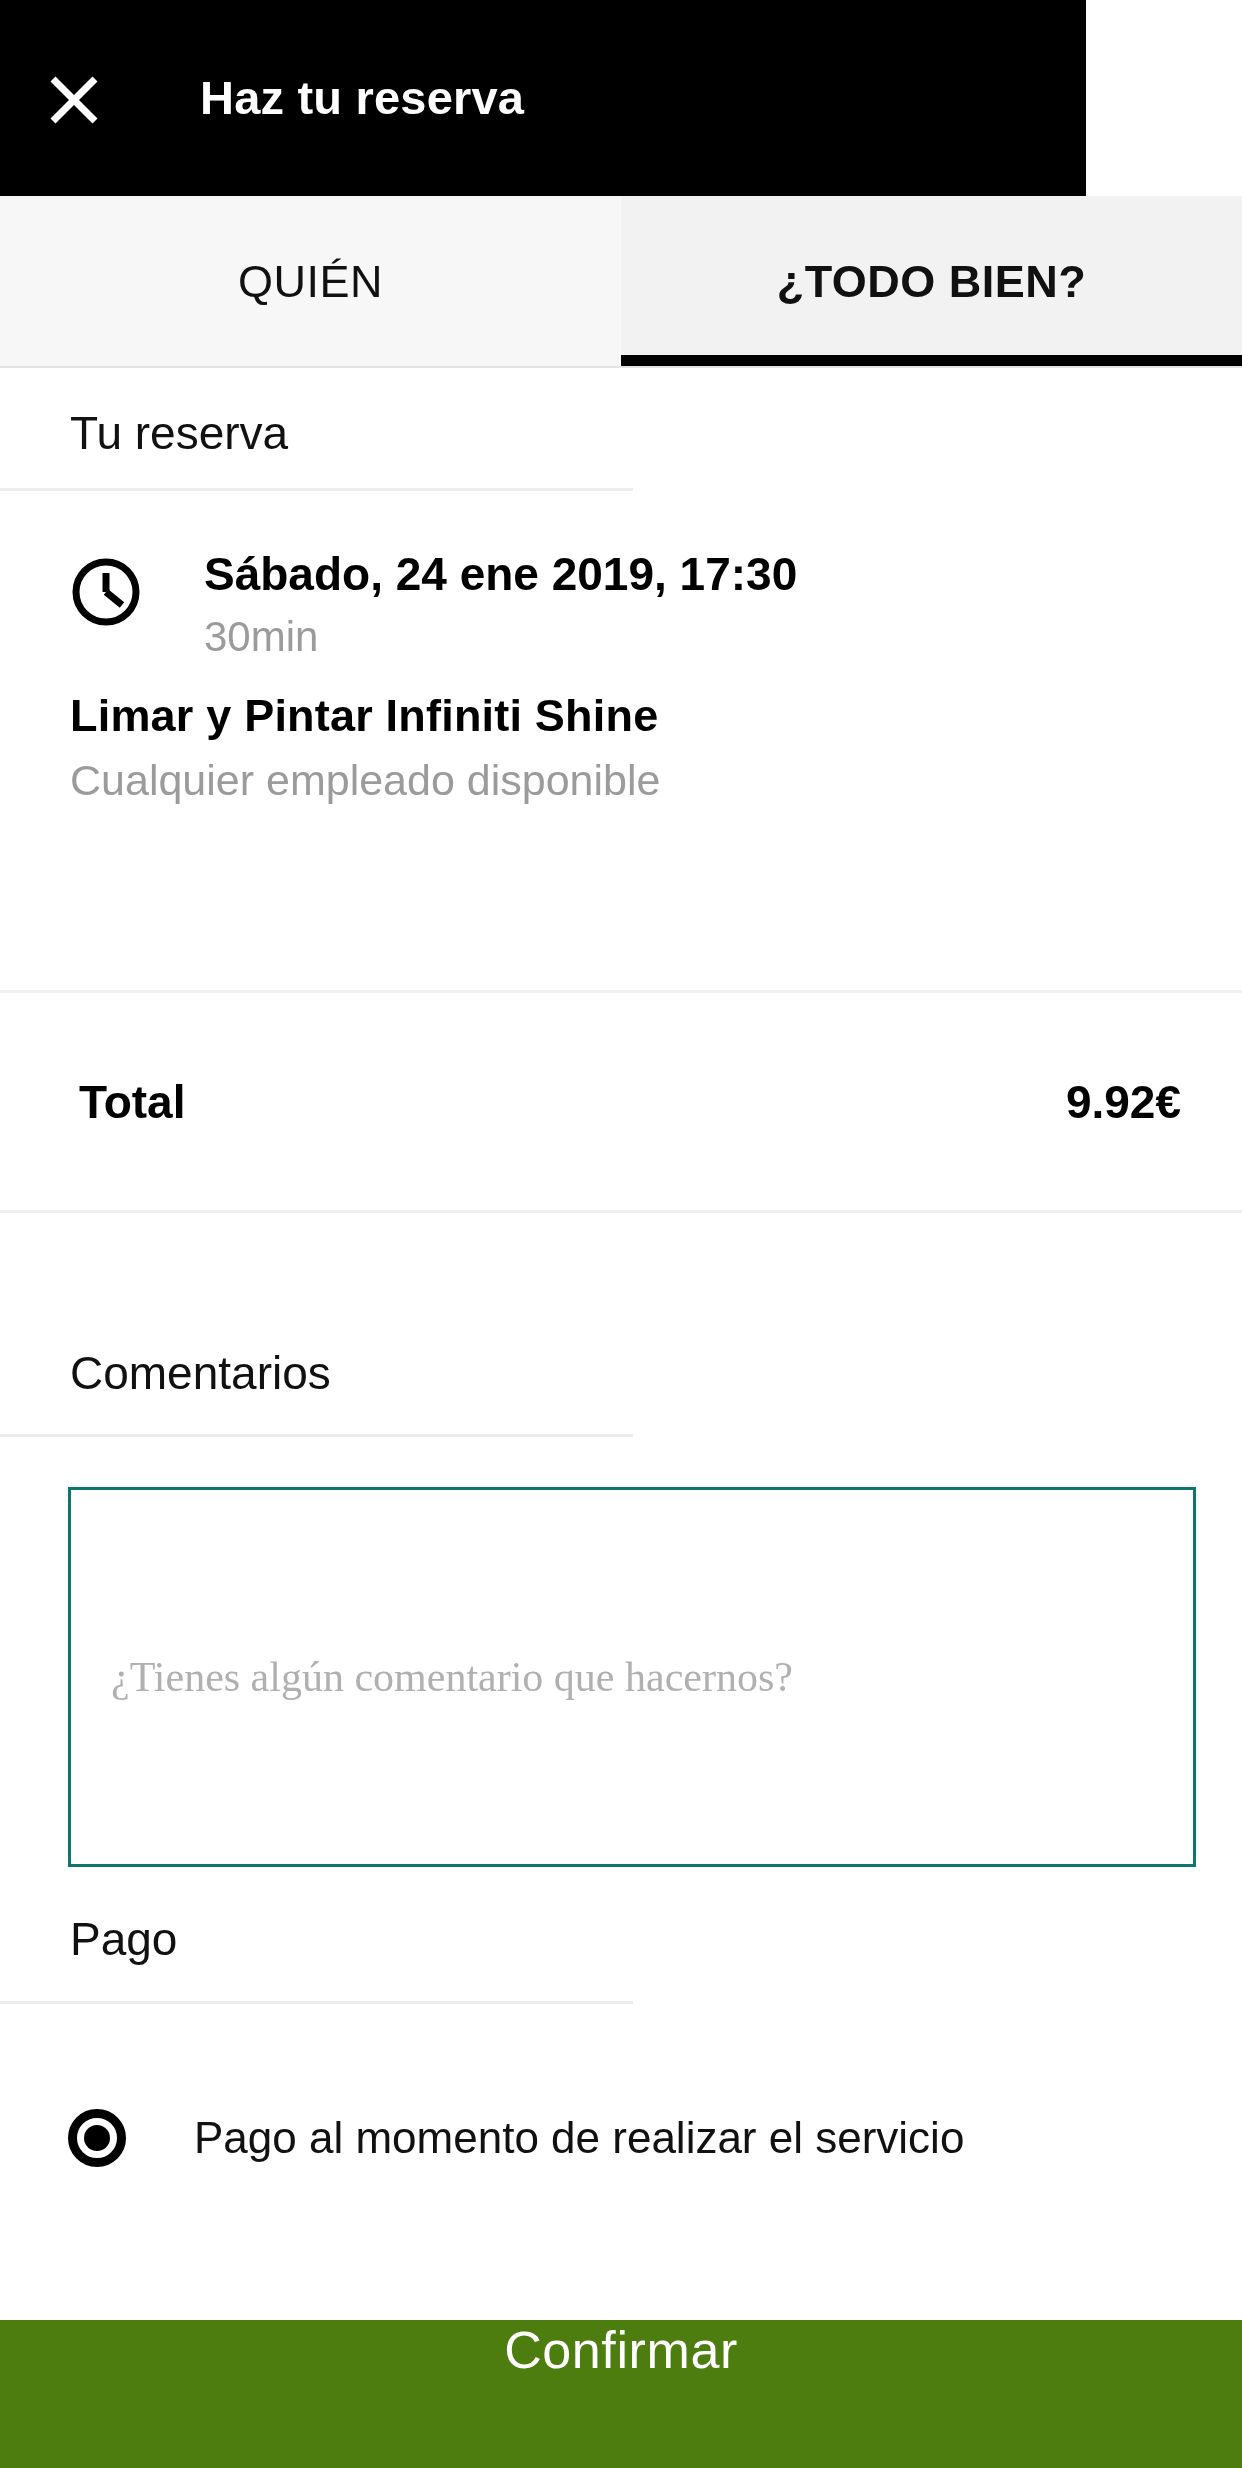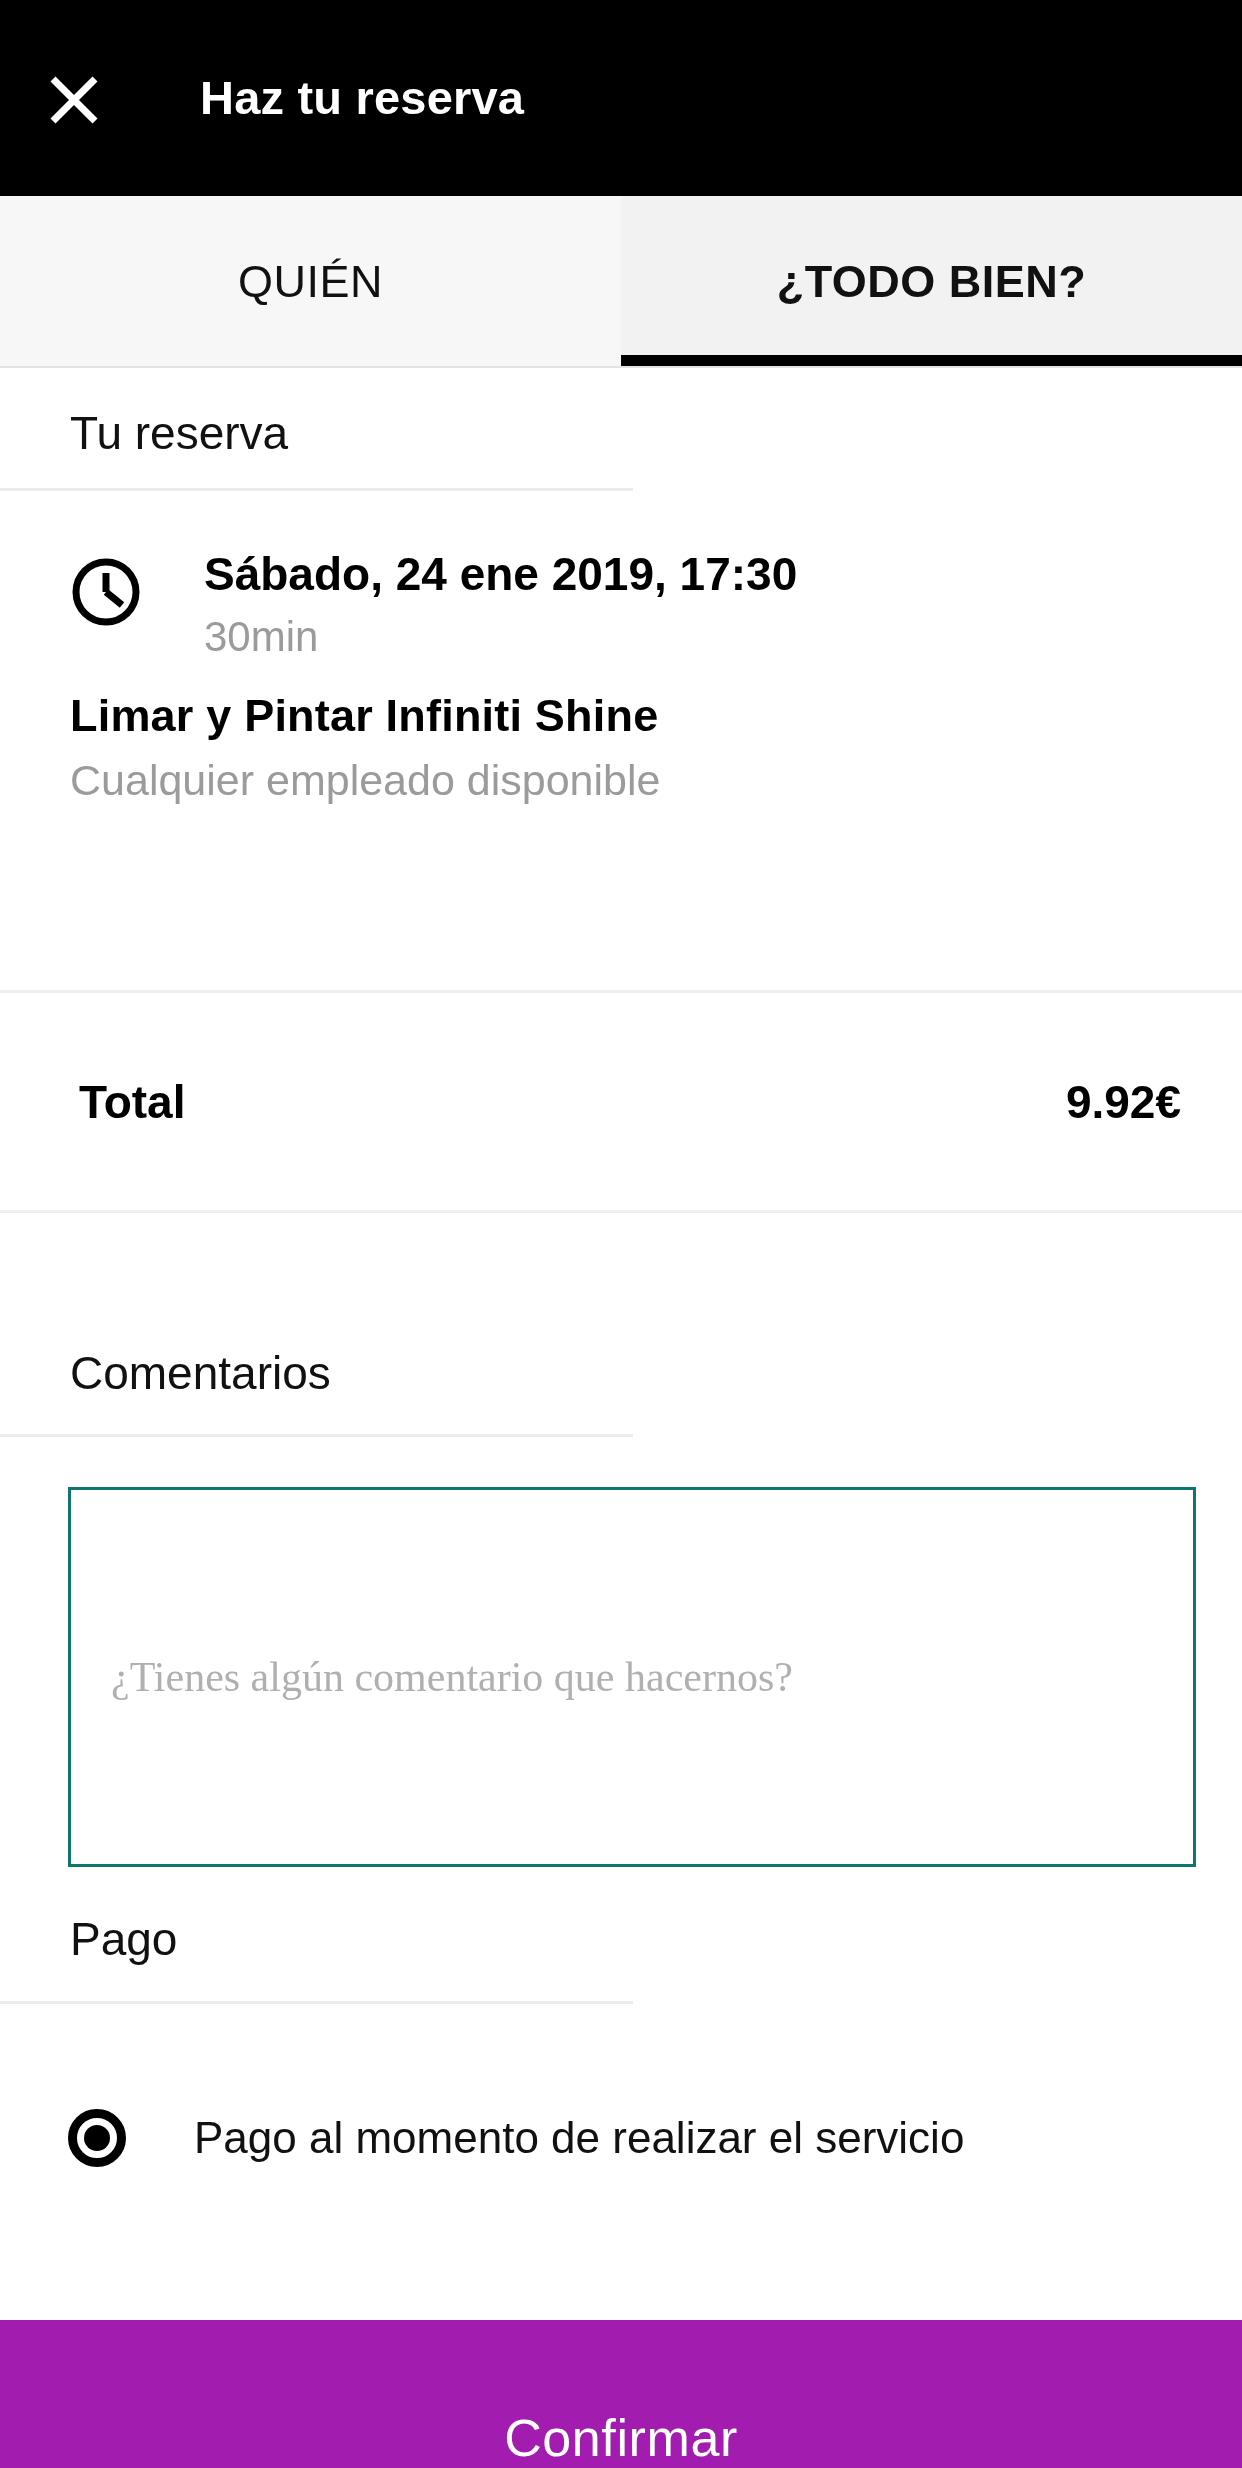--- a/index.html
+++ b/index.html
@@ -12,21 +12,21 @@
   #app {
     position:relative;
     width:1242px; height:2468px;
     overflow:hidden;
     background:#ffffff;
   }
 
   
   .appbar {
     position:absolute; left:0; top:0;
-    width:1242px; height:196px;
+    width:1086px; height:196px;
     background:#000000;
     display:flex; align-items:center;
   }
   .close-btn {
     position:absolute; left:48px; top:74px;
     width:52px; height:52px;
     cursor:pointer;
   }
   .close-btn svg { display:block; }
   .appbar-title {
@@ -214,22 +214,22 @@
   .payment-label {
     margin-left:68px;
     font-size:44px; font-weight:400; color:#111111;
     line-height:56px;
   }
 
   
   .confirm-bar {
     position:absolute; left:0; bottom:0;
     width:1242px; height:148px;
-    background:#a21caf;
-    display:flex; align-items:flex-end; justify-content:center;
+    background:#4d7c0f;
+    display:flex; align-items:flex-start; justify-content:center;
     cursor:pointer;
   }
   .confirm-label {
     color:#ffffff;
     font-size:52px;
     font-weight:400;
     letter-spacing:0.6px;
   }
 </style>
 </head>

